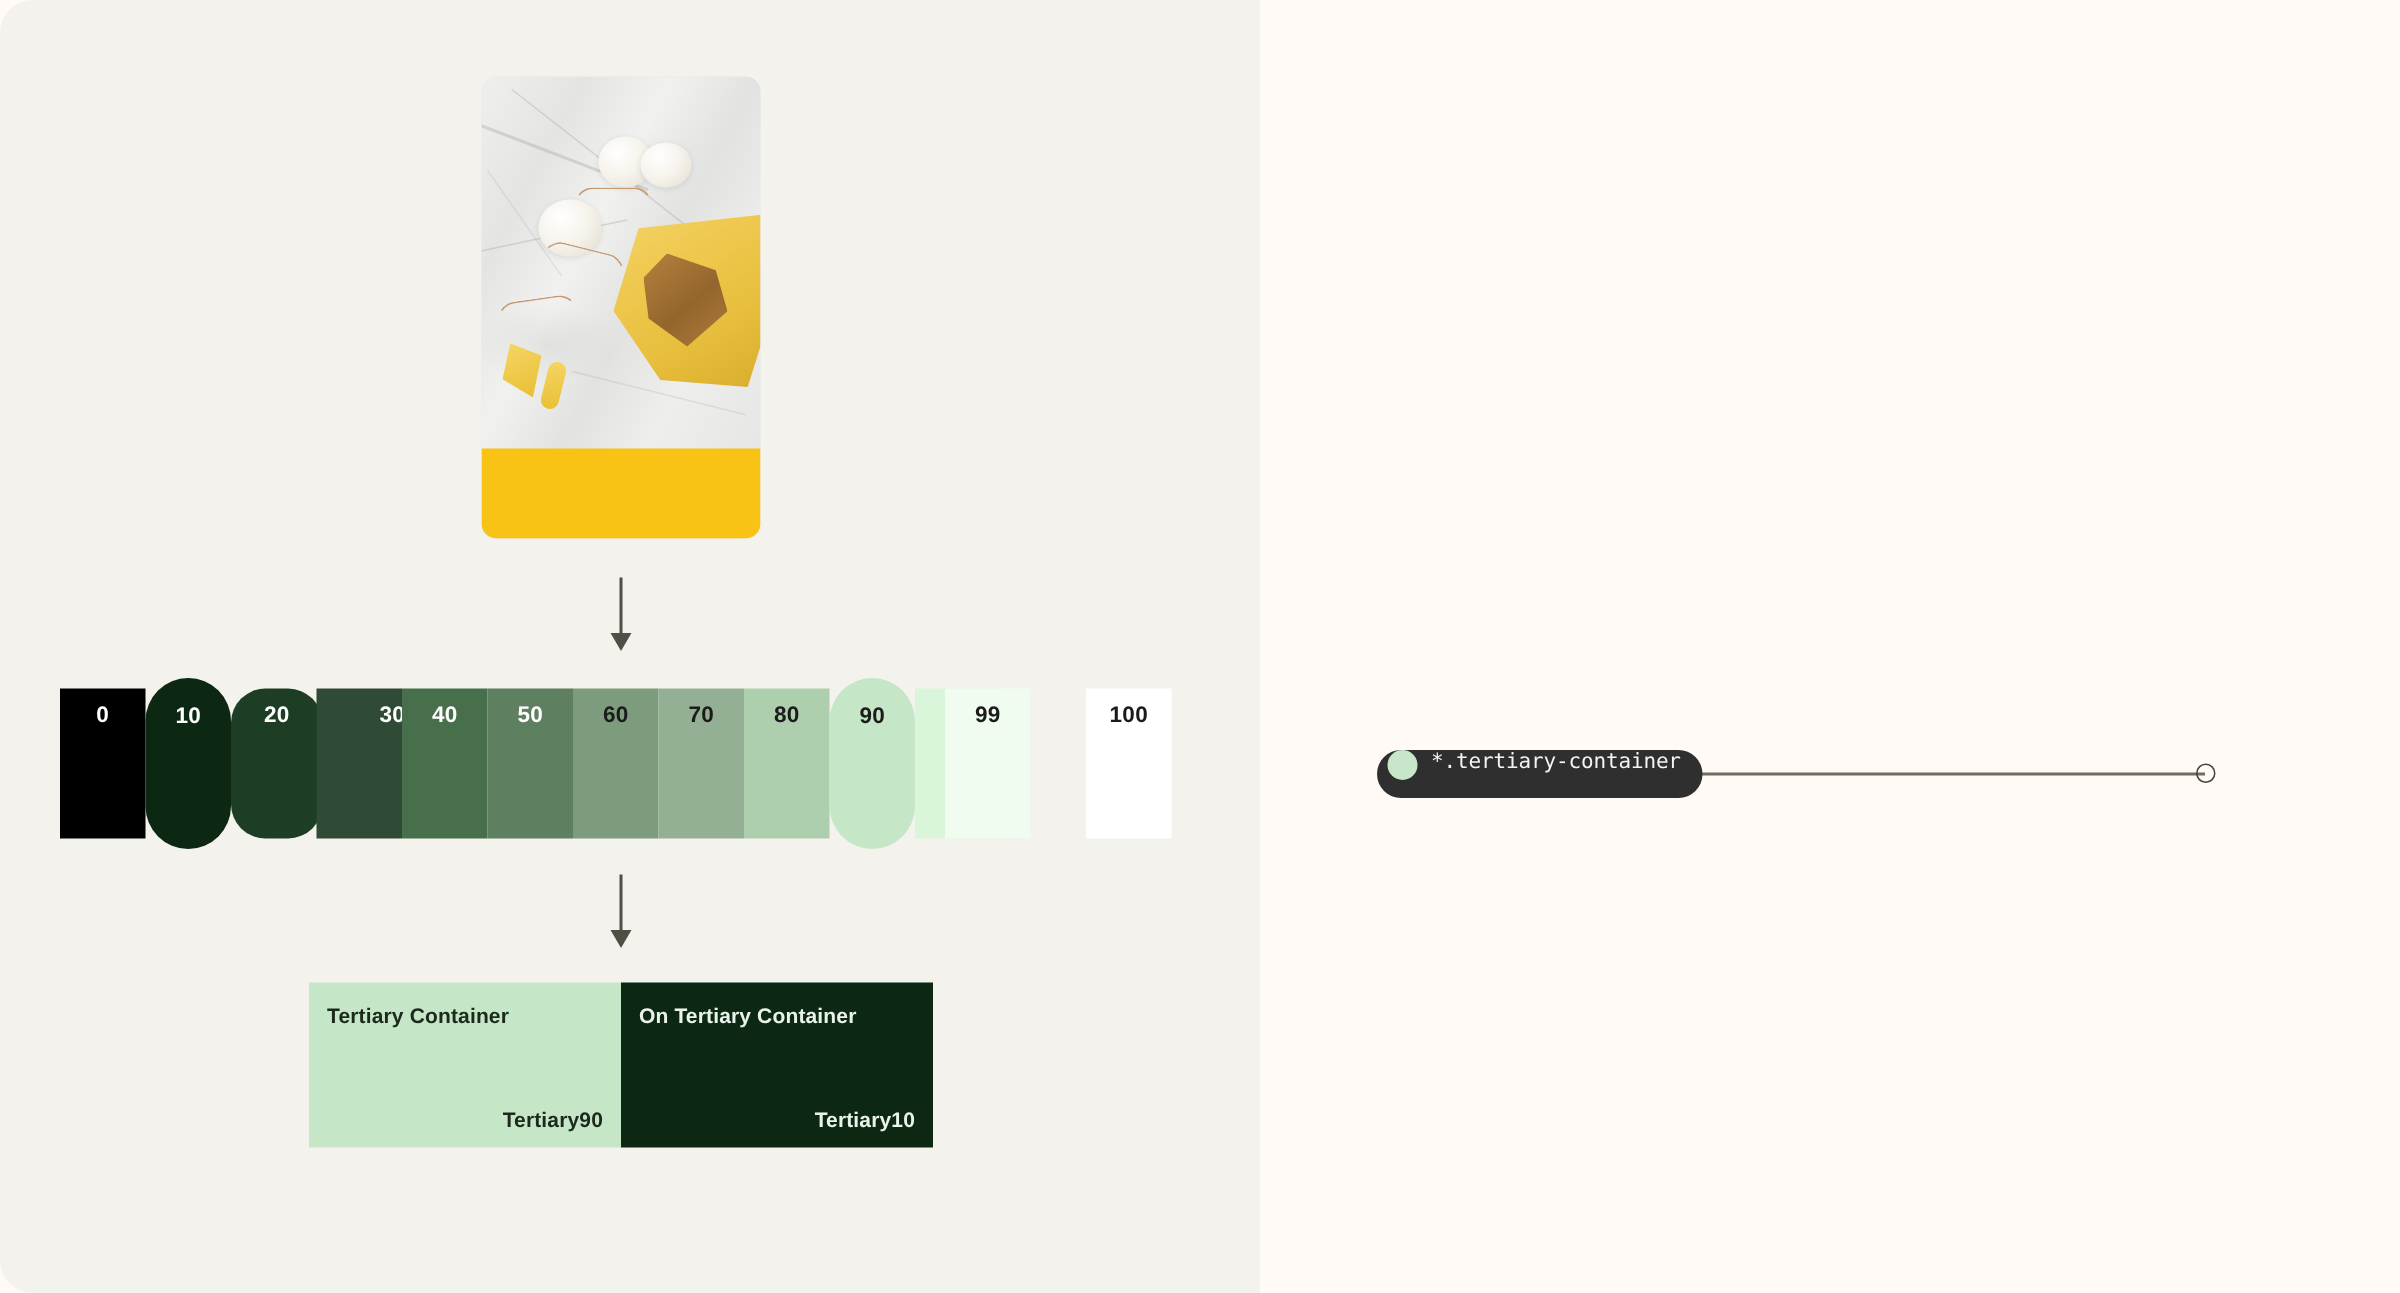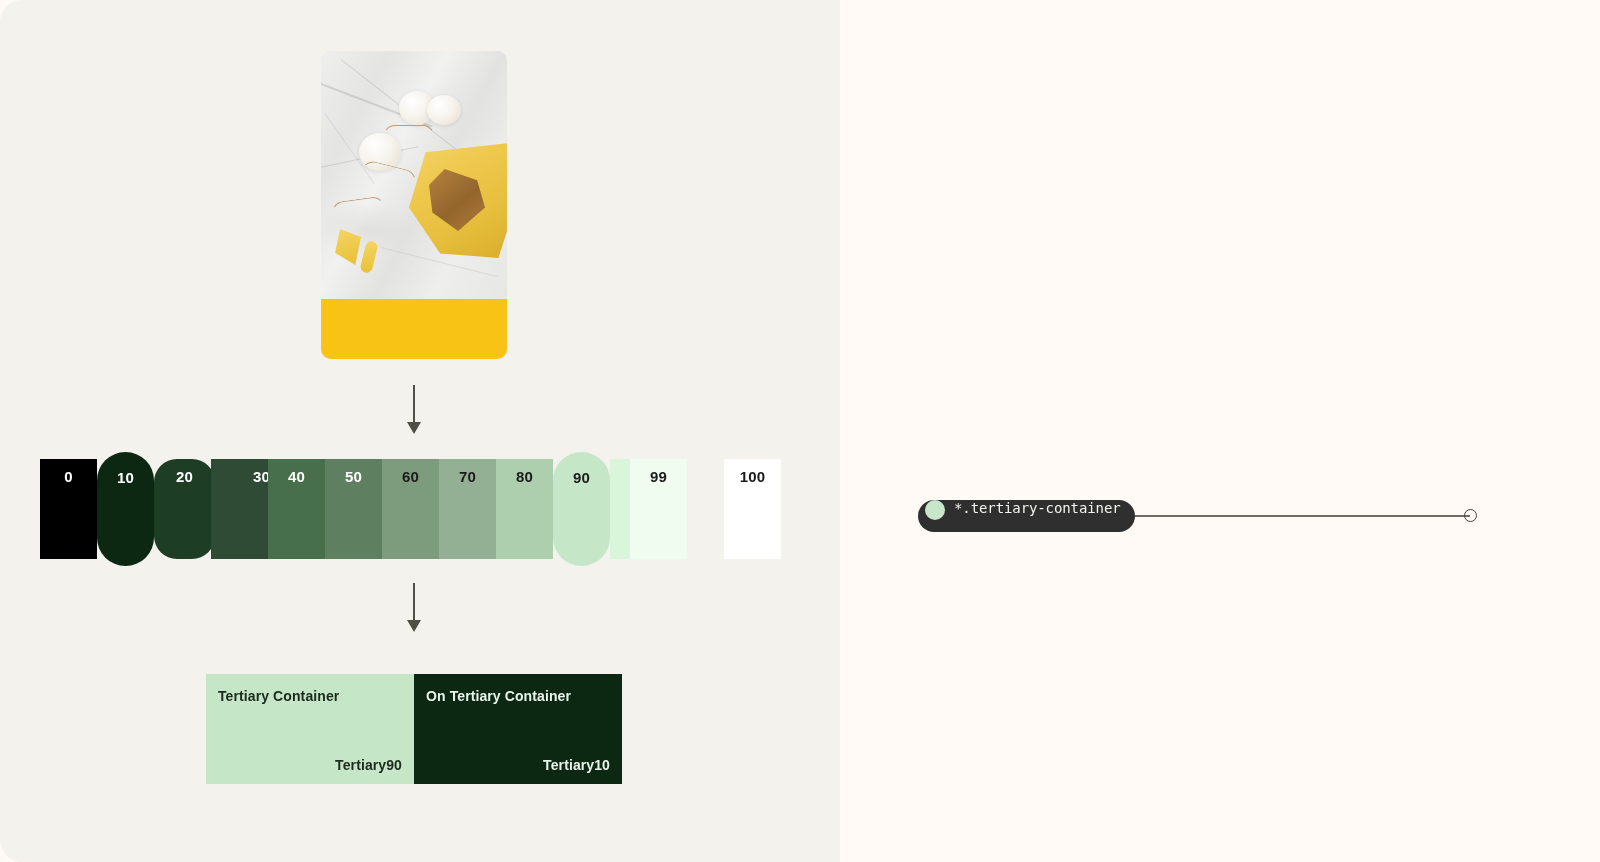--- a/index.html
+++ b/index.html
@@ -159,21 +159,20 @@
     top: 655px;
     width: 416px;
     height: 110px;
     display: flex;
   }
   .tert-box {
     position: relative;
     width: 208px;
     height: 110px;
     padding: 14px 14px 12px 12px;
-    margin-top: 19px;
   }
   .tert-title {
     font-size: 14px;
     font-weight: 700;
     letter-spacing: .1px;
   }
   .tert-token {
     position: absolute;
     right: 12px;
     bottom: 11px;

